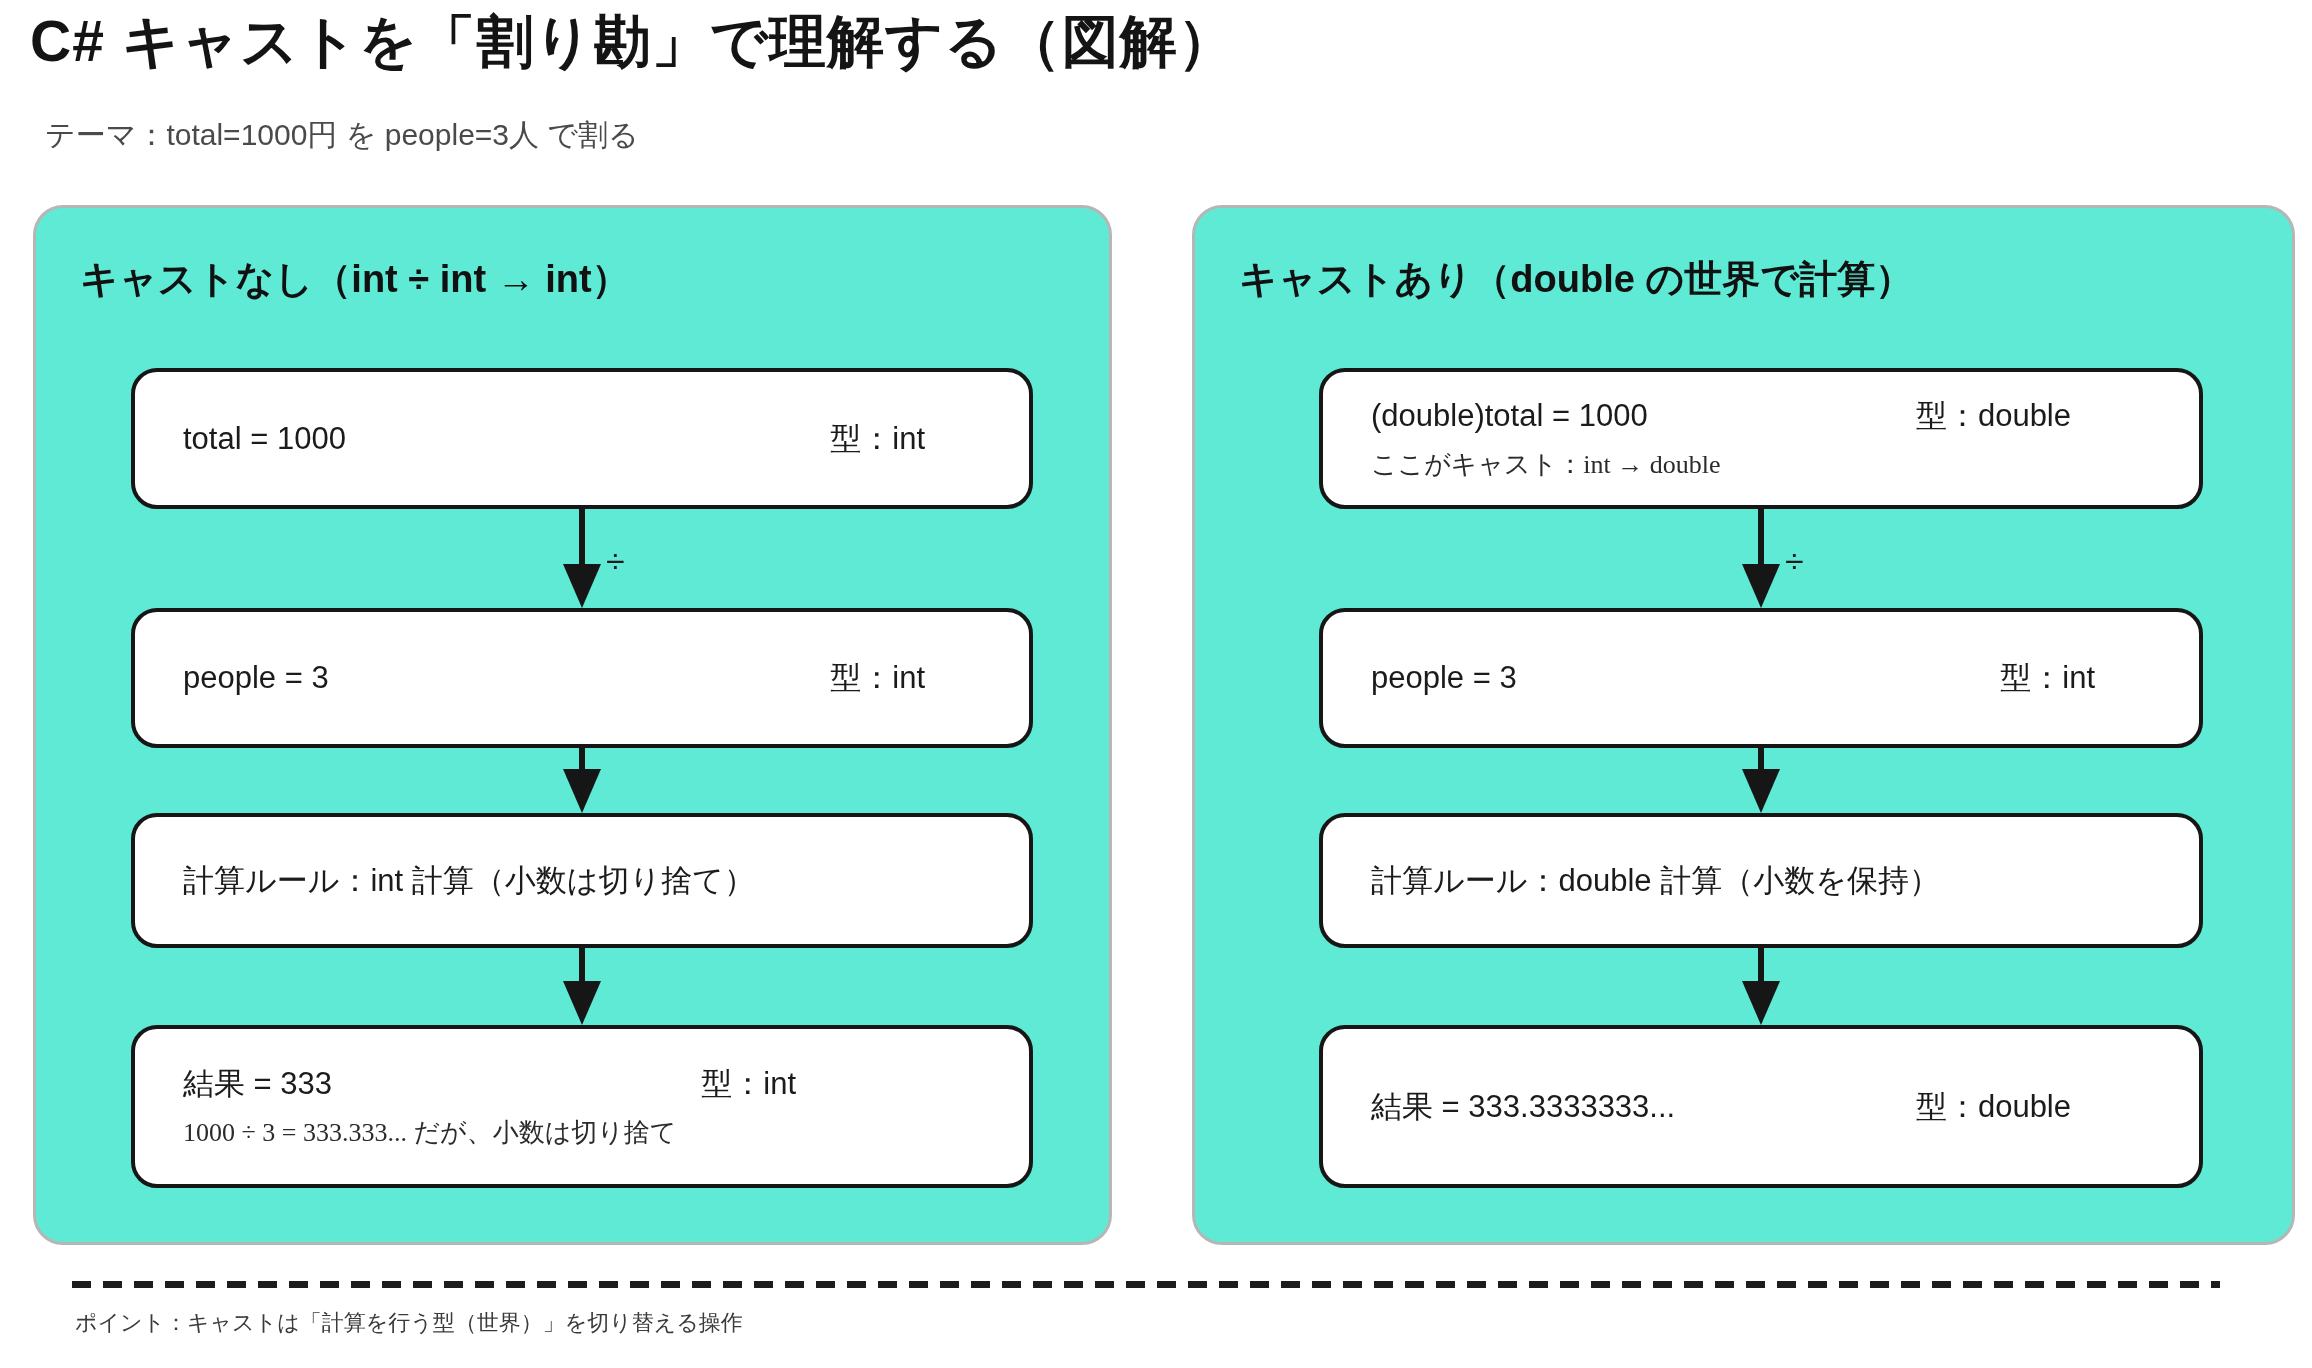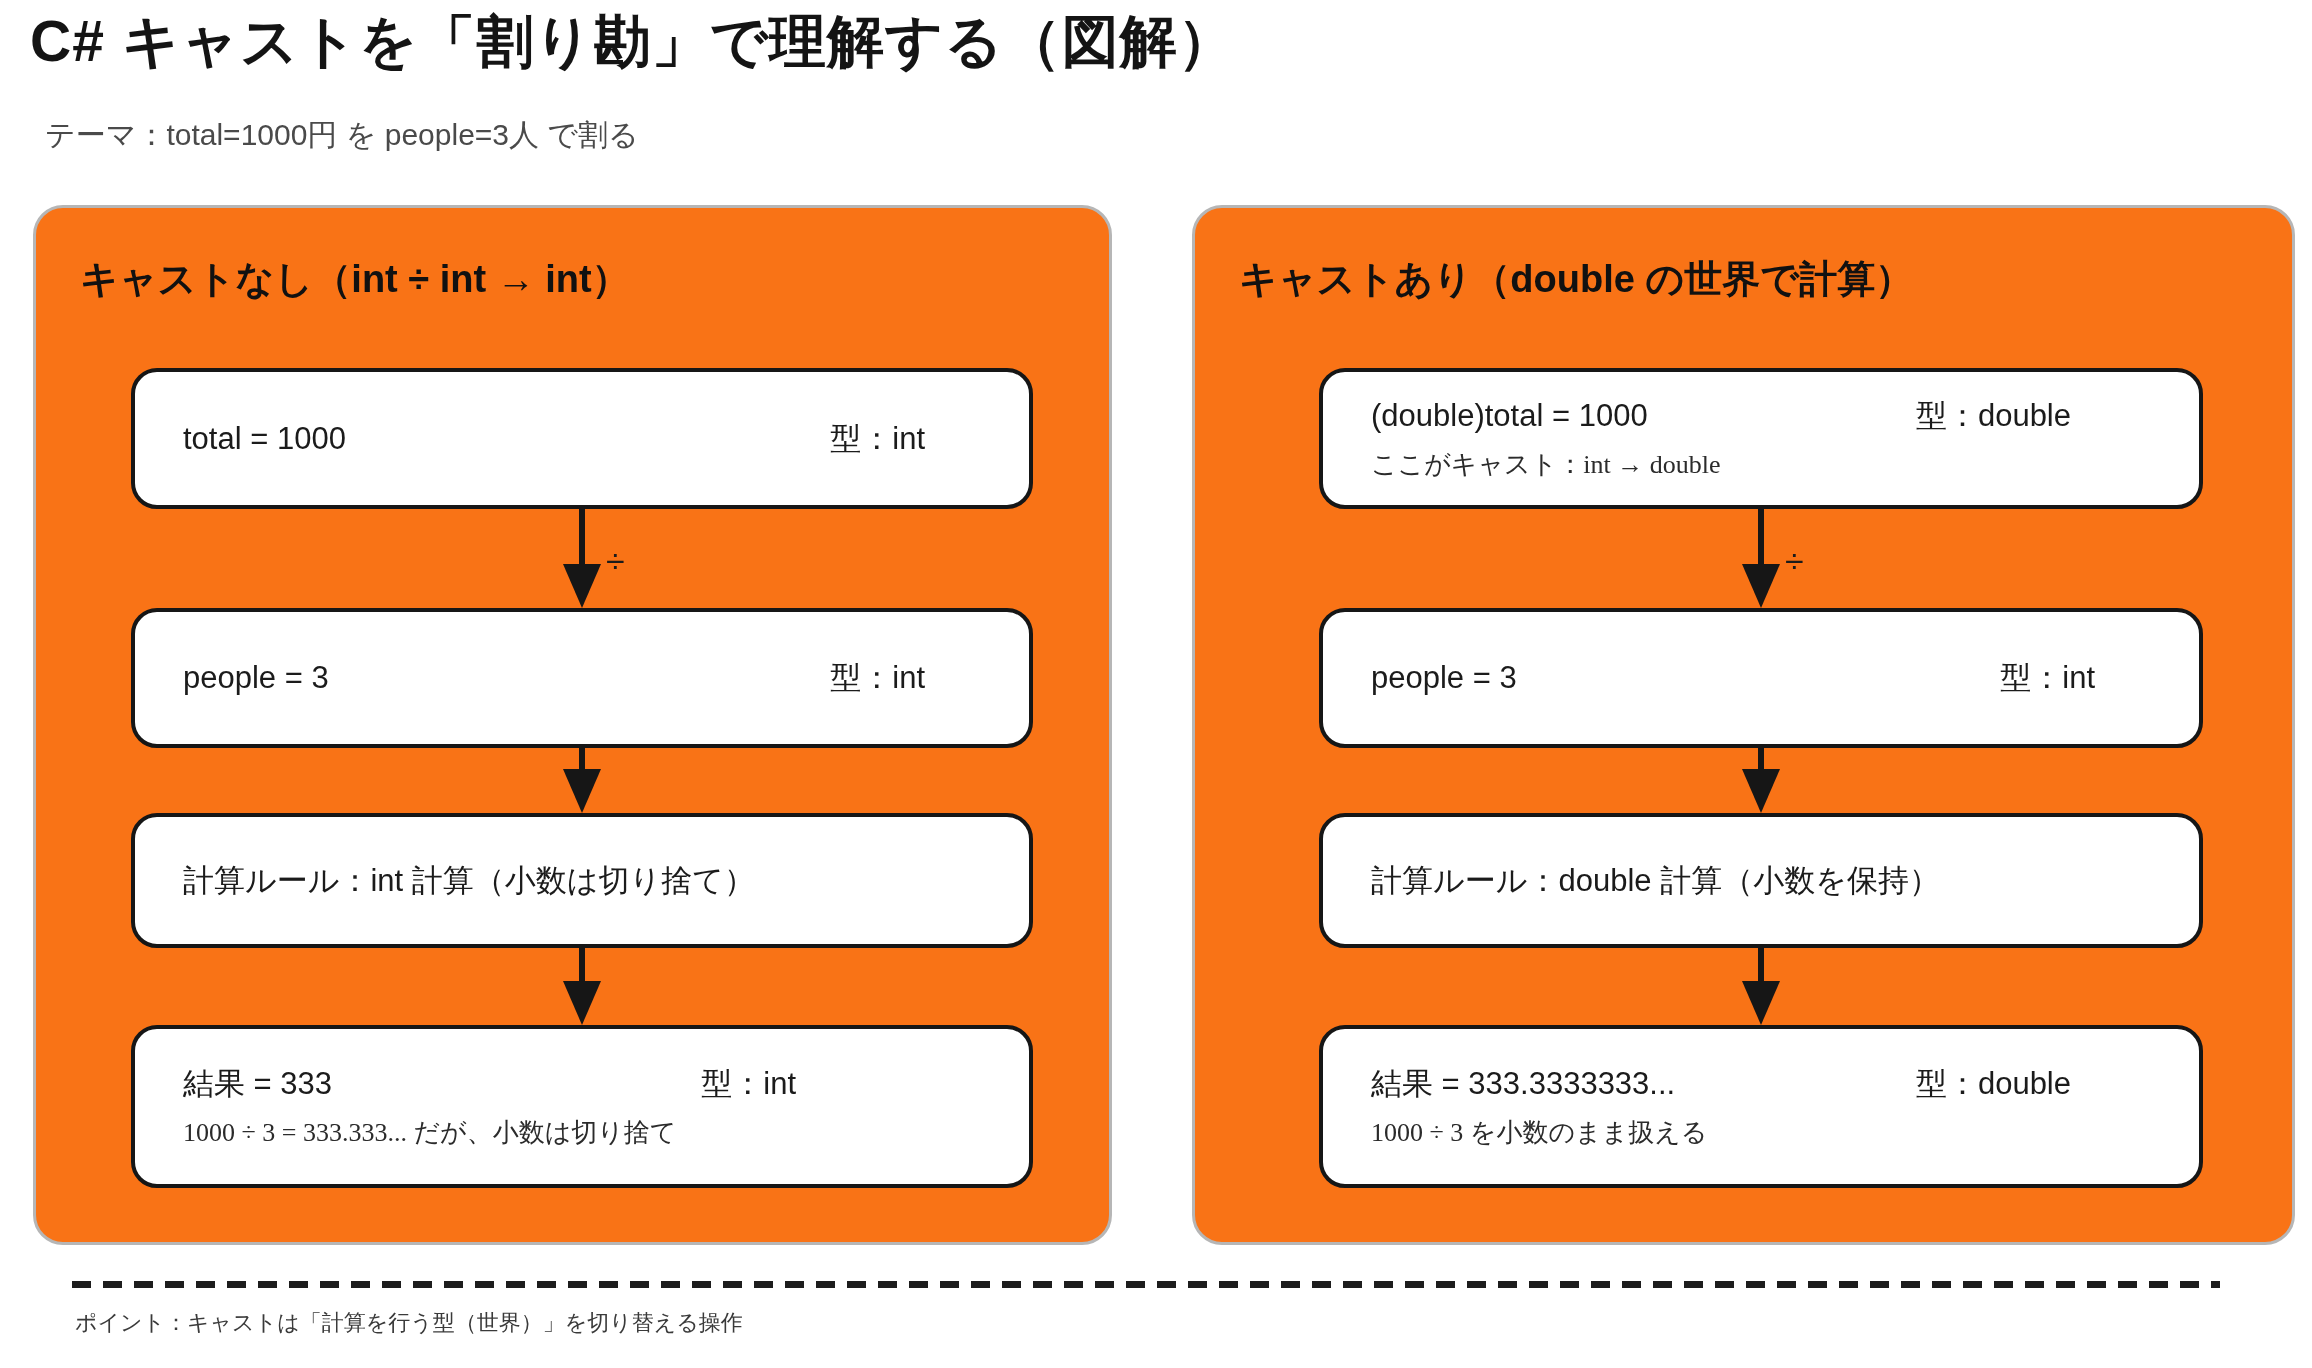--- a/index.html
+++ b/index.html
@@ -11,21 +11,21 @@
   .page-title {
     position:absolute; left:30px; top:4px; margin:0;
     font-size:57px; font-weight:700; color:#141414; letter-spacing:1px;
   }
   .page-subtitle {
     position:absolute; left:30px; top:100px; margin:15px;
     font-size:30px; font-weight:400; color:#4a4a4a;
   }
   .panel {
     position:absolute; top:205px; height:1040px; box-sizing:border-box;
-    background:#f97316; border:3px solid #b6b6b6; border-radius:30px;
+    background:#5eead4; border:3px solid #b6b6b6; border-radius:30px;
   }
   .panel-left  { left:33px;  width:1079px; }
   .panel-right { left:1192px; width:1103px; }
   .panel-title {
     margin:0; padding:46px 0 0 44px;
     font-size:38px; font-weight:700; color:#111111;
   }
   .flow { position:absolute; top:160px; display:flex; flex-direction:column; }
   .panel-left  .flow { left:95px;  width:902px; }
   .panel-right .flow { left:124px; width:884px; }
@@ -167,20 +167,19 @@
     <div class="connector c3">
       <span class="shaft"></span>
       <span class="head"></span>
     </div>
 
     <div class="node h4">
       <div class="row">
         <span class="lbl">結果 = 333.3333333...</span>
         <span class="typ typ-mid">型：double</span>
       </div>
-      <div class="note">1000 ÷ 3 を小数のまま扱える</div>
     </div>
 
   </div>
 </section>
 
 <div class="divider"></div>
 <p class="point-note">ポイント：キャストは「計算を行う型（世界）」を切り替える操作</p>
 
 </body></html>

